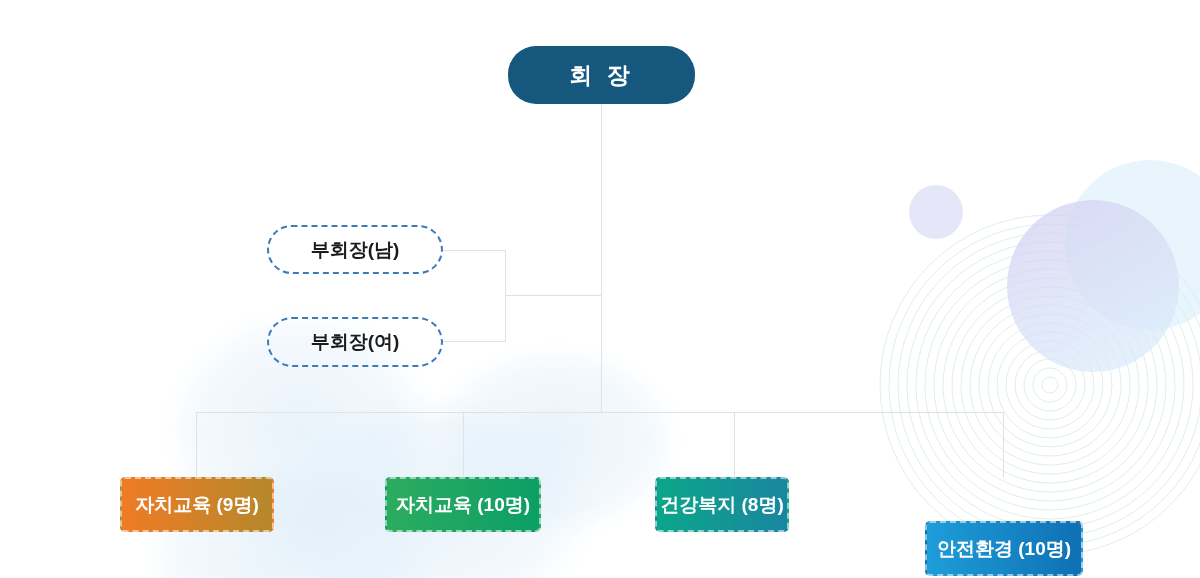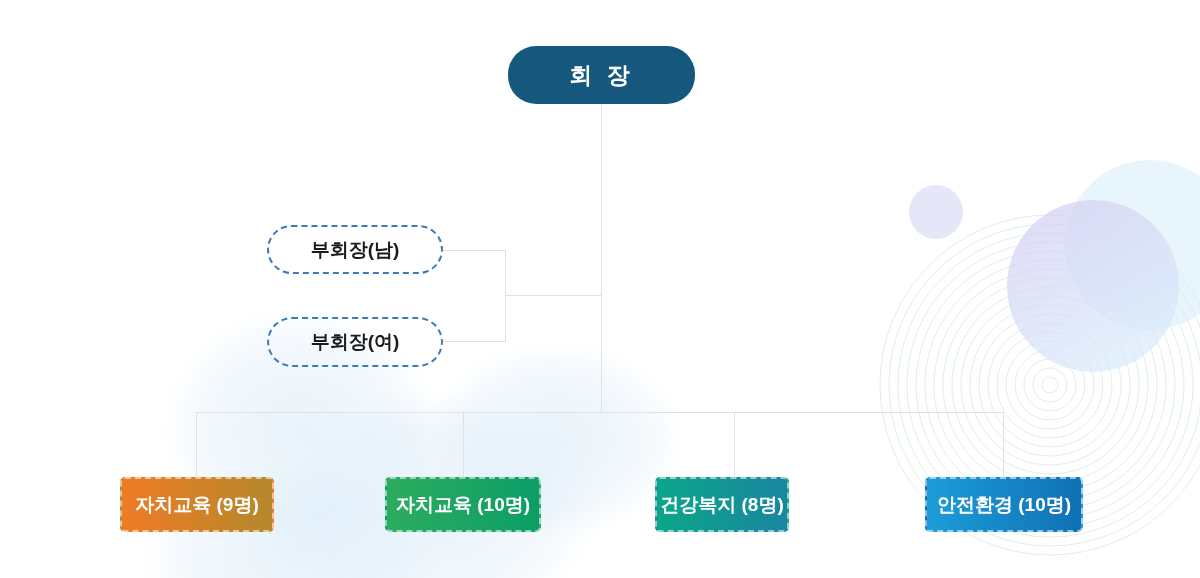--- a/index.html
+++ b/index.html
@@ -64,21 +64,21 @@
   .dept {
     height:55px; top:477px;
     border-radius:5px;
     border:2px dashed rgba(255,255,255,0.55);
     color:#ffffff;
     font-size:19px;
   }
   .dept-0 { left:120px; width:154px; }
   .dept-1 { left:385px; width:156px; }
   .dept-2 { left:655px; width:134px; }
-  .dept-3 { left:925px; width:158px; }
+  .dept-3 { left:925px; width:158px;margin-top:44px; }
 </style>
 </head>
 <body>
 
 <div class="stage">
 
   <svg class="decor" width="1200" height="578" viewBox="0 0 1200 578">
     <defs>
       <radialGradient id="blobGrad" cx="50%" cy="50%" r="50%">
         <stop offset="0%" stop-color="rgba(215,233,247,0.55)"></stop>

